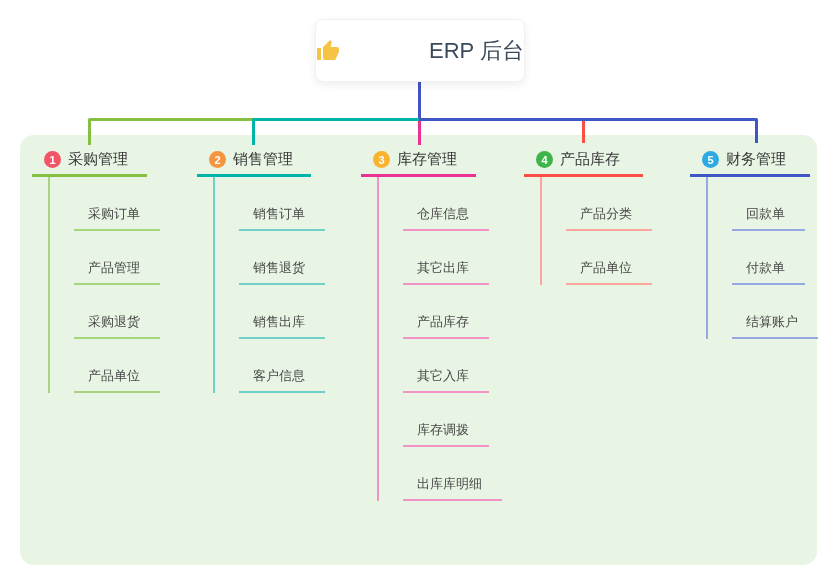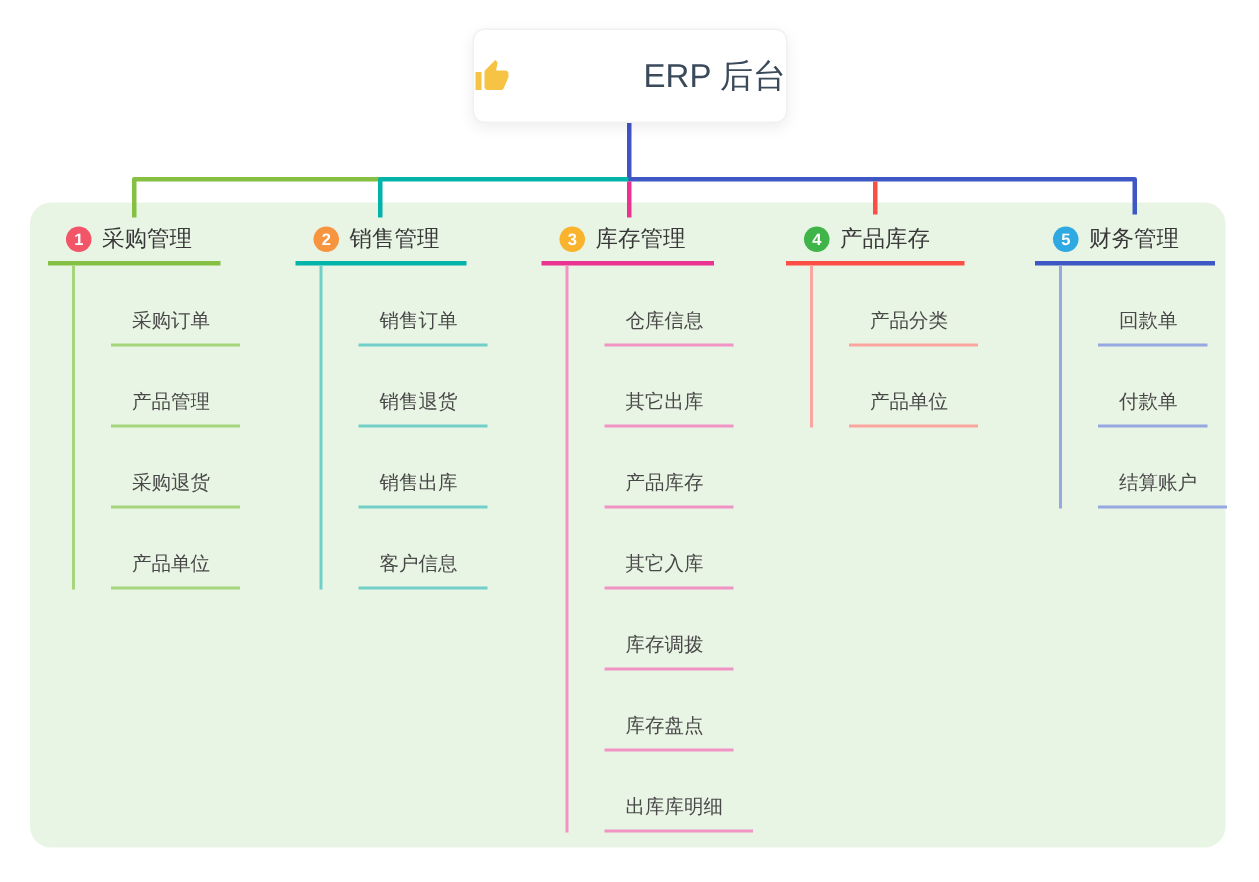--- a/index.html
+++ b/index.html
@@ -101,21 +101,20 @@
     <div class="branch-title">
       <span class="badge">3</span>
       <span>库存管理</span>
     </div>
     <div class="items">
       <div class="item">仓库信息</div>
       <div class="item">其它出库</div>
       <div class="item">产品库存</div>
       <div class="item">其它入库</div>
       <div class="item">库存调拨</div>
-      <div class="item">库存盘点</div>
       <div class="item">出库库明细</div>
     </div>
   </div>
 
   <div class="branch bp3 c3">
     <div class="branch-title">
       <span class="badge">4</span>
       <span>产品库存</span>
     </div>
     <div class="items">

